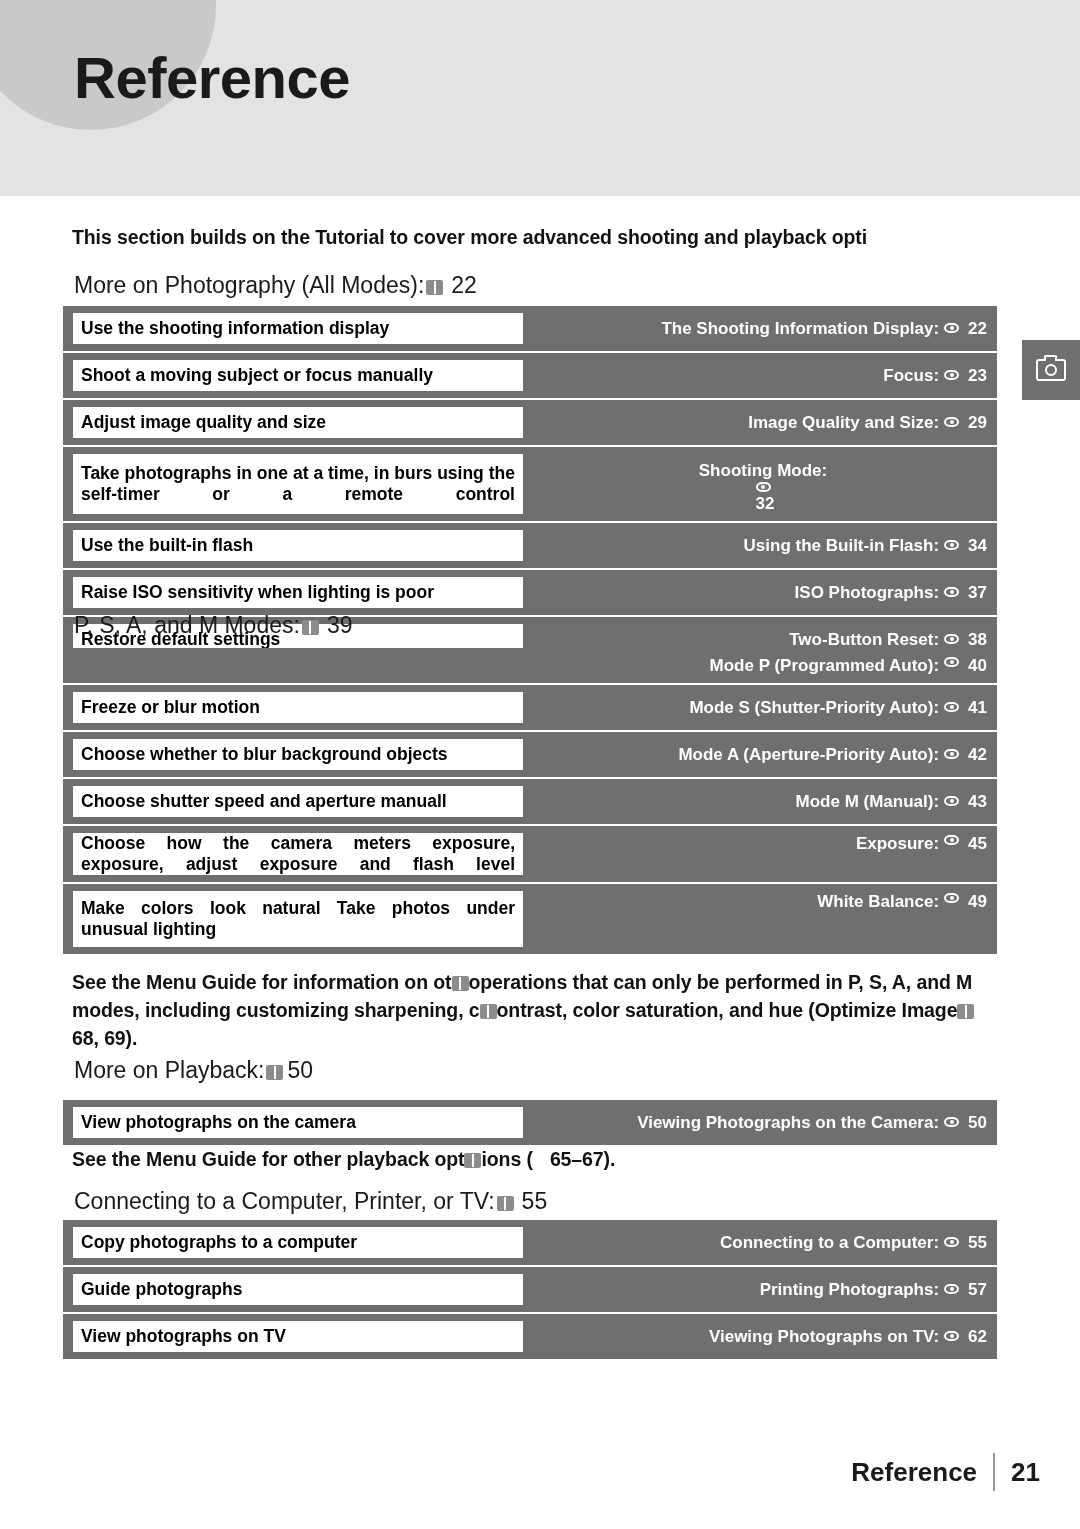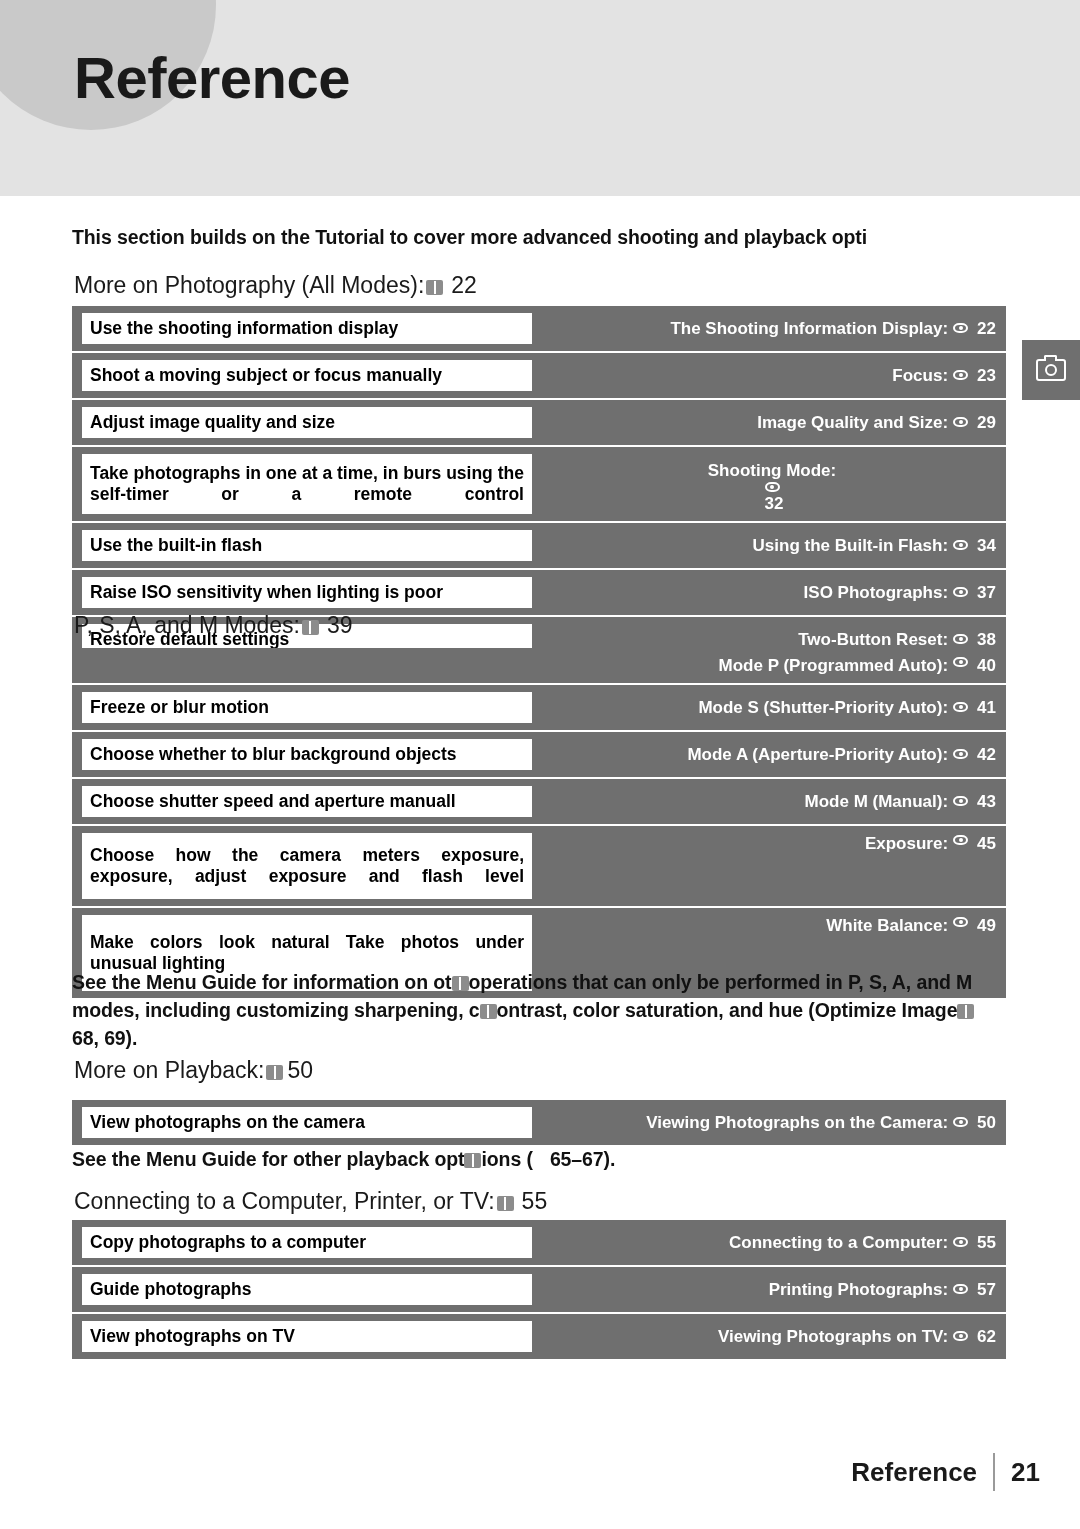--- a/index.html
+++ b/index.html
@@ -142,21 +142,21 @@
     content: "";
     position: absolute;
     left: 7.3px; top: 1px;
     width: 2px; height: 13px;
     background: #fff;
   }
 
   
   .tbl {
     position: absolute;
-    left: 72px;
+    left: 63px;
     width: 934px;
   }
   .trow {
     display: flex;
     margin-bottom: 2px;
   }
   .lcell {
     width: 470px;
     background: #6f6f6f;
     color: #fff;
@@ -411,33 +411,33 @@
           <span class="txt">Choose shutter speed and aperture manuall</span>
         </div>
       </div>
     <div class="rcell">
         <span>Mode M (Manual):</span>
         <span class="eyeicon"></span>
         <span class="pg">43</span>
       </div>
   </div>
   <div class="trow">
-    <div class="lcell" style="height:80px;">
+    <div class="lcell" style="height:56px;">
         <div class="inner">
           <span class="txt">Choose how the camera meters exposure, exposure, adjust exposure and flash level</span>
         </div>
       </div>
     <div class="rcell" style="align-items:flex-start;padding-top:8px;">
         <span>Exposure:</span>
         <span class="eyeicon"></span>
         <span class="pg">45</span>
       </div>
   </div>
   <div class="trow">
-    <div class="lcell" style="height:90px;">
+    <div class="lcell" style="height:70px;">
         <div class="inner">
           <span class="txt" style="text-align-last:left;">Make colors look natural Take photos under unusual lighting</span>
         </div>
       </div>
     <div class="rcell" style="align-items:flex-start;padding-top:8px;">
         <span>White Balance:</span>
         <span class="eyeicon"></span>
         <span class="pg">49</span>
       </div>
   </div>

